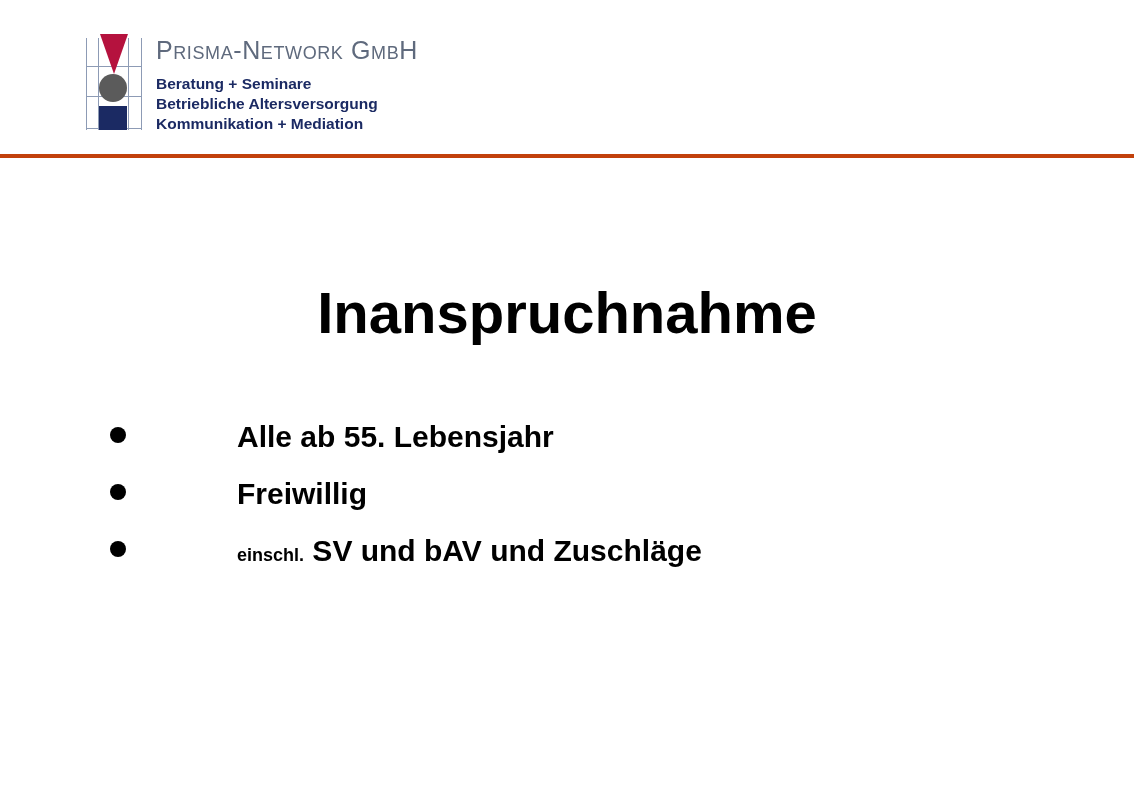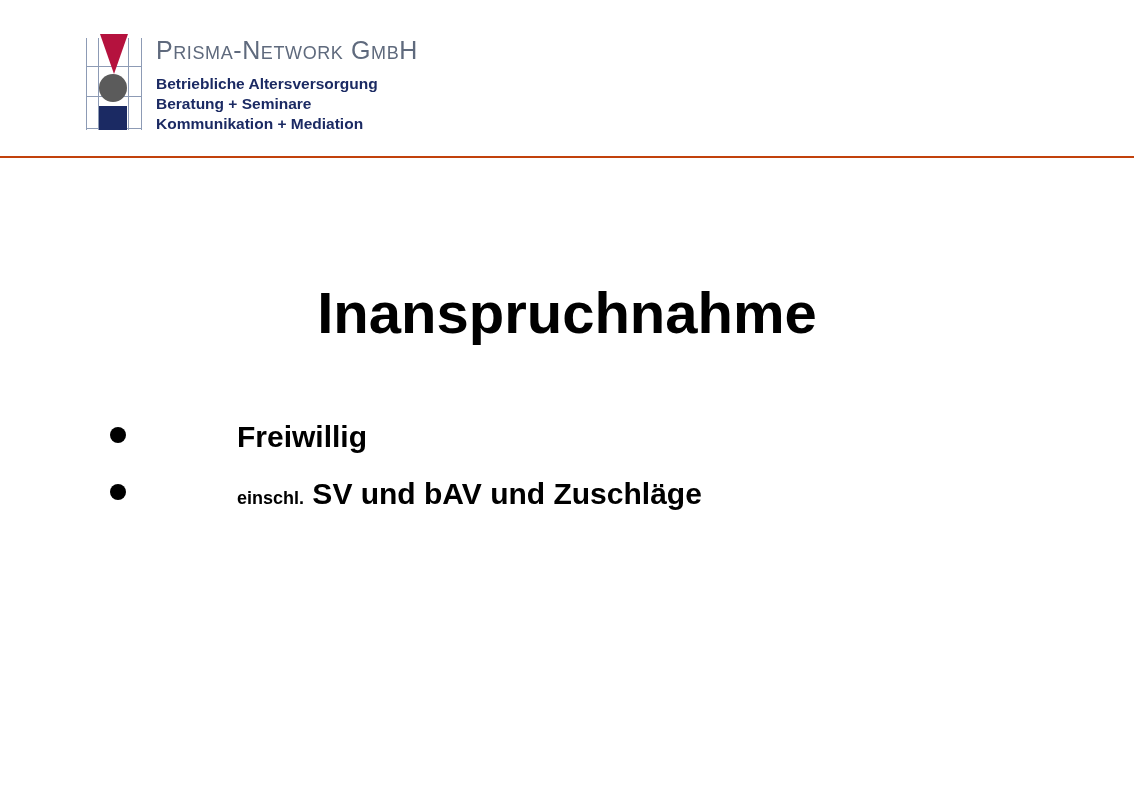--- a/index.html
+++ b/index.html
@@ -20,21 +20,21 @@
     background: #ffffff;
   }
 
   
   .header {
     position: absolute;
     left: 0;
     top: 0;
     width: 1134px;
     height: 158px;
-    border-bottom: 2px solid #c2410c;
+    border-bottom: 4px solid #c2410c;
     box-sizing: border-box;
   }
   .logo-block {
     position: absolute;
     left: 84px;
     top: 32px;
     display: flex;
     align-items: flex-start;
   }
   .logo-mark {
@@ -170,32 +170,36 @@
         <span class="gl h2"></span>
         <span class="gl h3"></span>
         <span class="logo-triangle"></span>
         <span class="logo-circle"></span>
         <span class="logo-square"></span>
       </div>
 
       <div class="logo-text">
         <div class="company-name">Prisma-Network GmbH</div>
         <div class="tagline">
+          <div>Beratung + Seminare</div>
           <div>Betriebliche Altersversorgung</div>
-          <div>Beratung + Seminare</div>
           <div>Kommunikation + Mediation</div>
         </div>
       </div>
 
     </div>
   </div>
 
   <div class="slide-title">Inanspruchnahme</div>
 
   <ul class="bullets">
+    <li class="bullet-row">
+      <span class="bullet-dot"></span>
+      <span class="bullet-text">Alle ab 55. Lebensjahr</span>
+    </li>
     <li class="bullet-row">
       <span class="bullet-dot"></span>
       <span class="bullet-text">Freiwillig</span>
     </li>
     <li class="bullet-row">
       <span class="bullet-dot"></span>
       <span class="bullet-text"><span class="small">einschl.</span><span> SV und bAV und  Zuschläge</span></span>
     </li>
   </ul>
 

